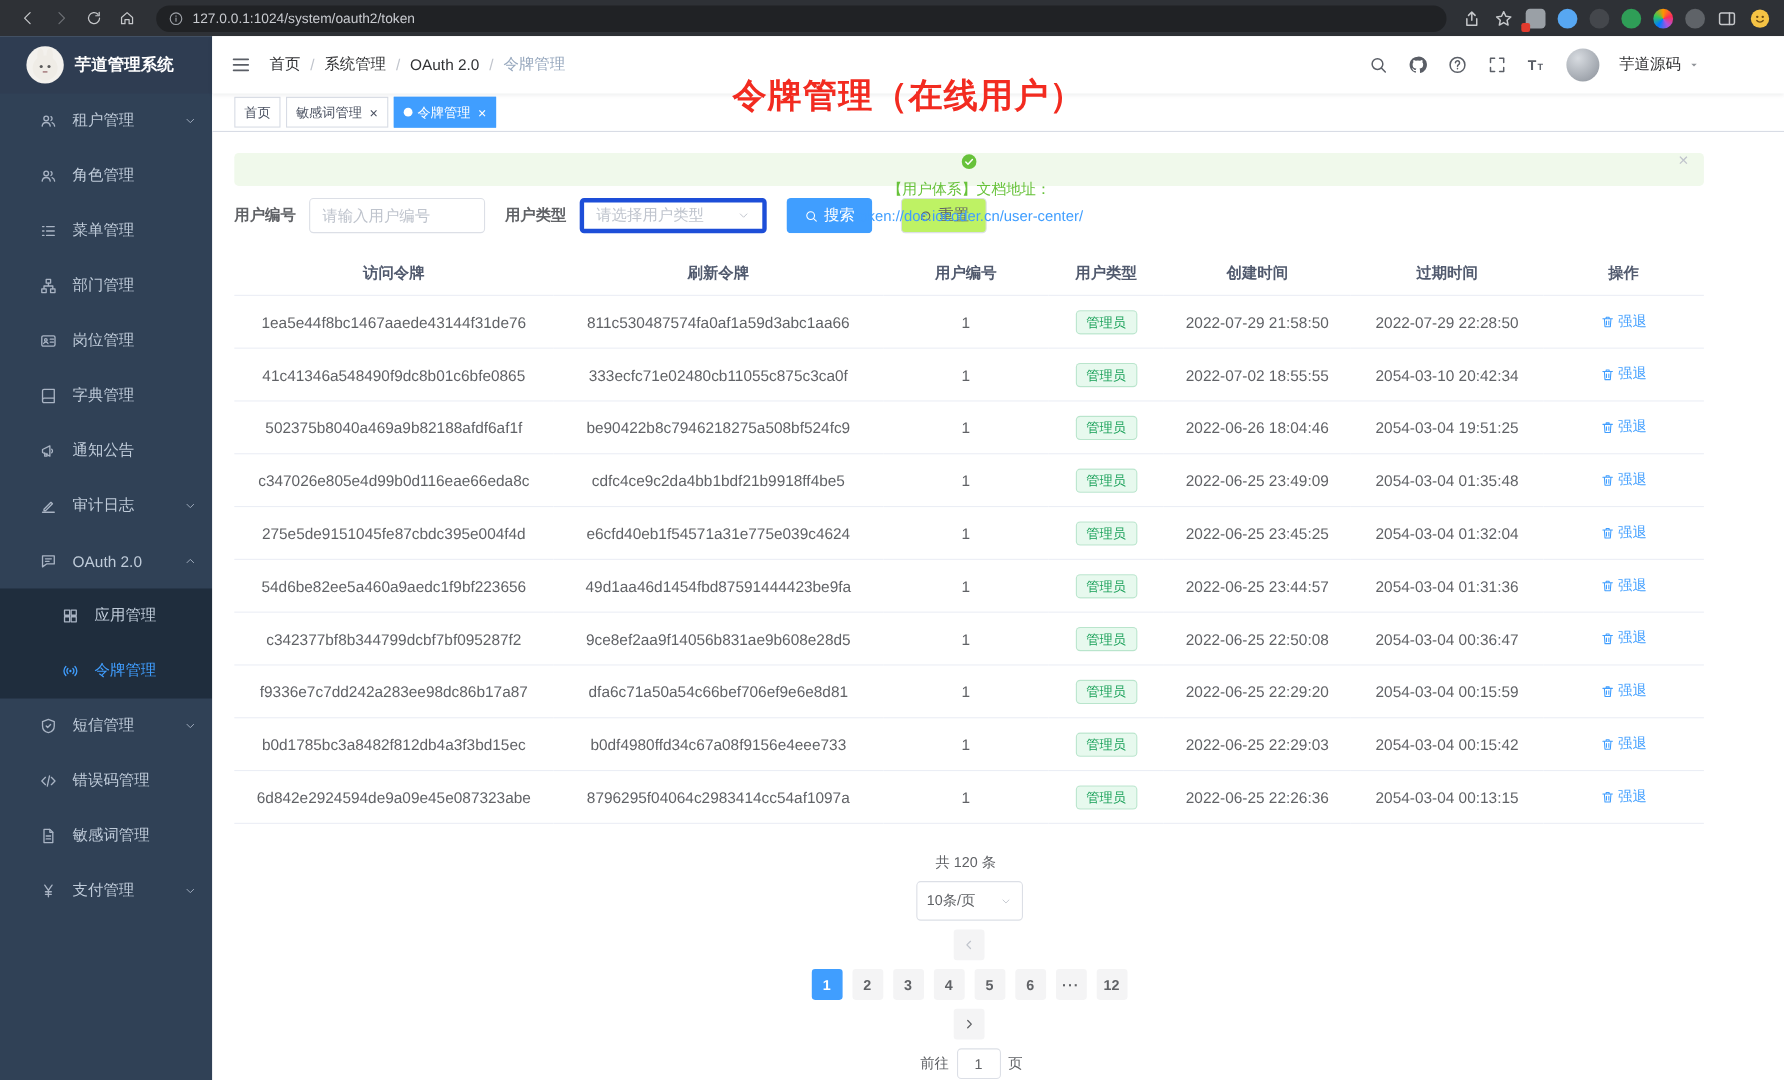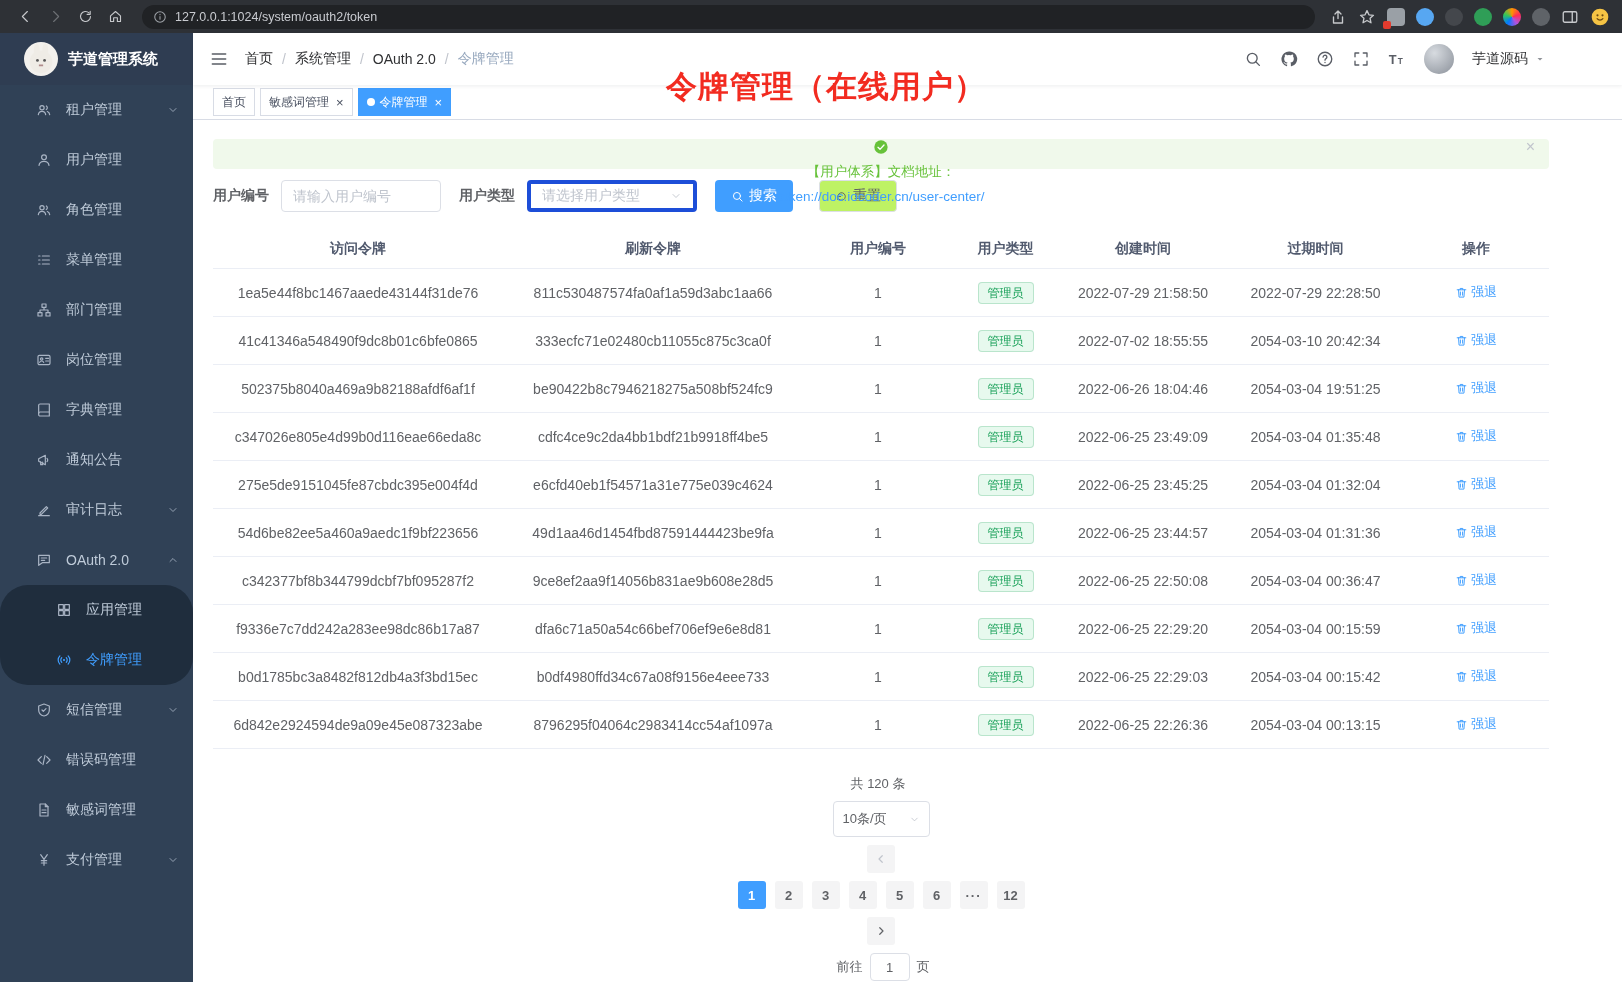--- a/index.html
+++ b/index.html
@@ -27,21 +27,21 @@
   
   .sidebar{width:193px;background:#304156;flex:0 0 193px;display:flex;flex-direction:column;overflow:hidden;}
   .logo{height:52px;display:flex;align-items:center;gap:10px;padding-left:24px;background:#2f3d52;flex:0 0 52px;}
   .logo-avatar{width:34px;height:34px;border-radius:50%;overflow:hidden;background:#f3f1ed;flex:0 0 34px;}
   .logo-avatar svg{width:100%;height:100%;display:block;}
   .logo-title{color:#fff;font-weight:bold;font-size:15px;white-space:nowrap;}
   .menu{flex:1;overflow:hidden;}
   .menu-item{height:50px;display:flex;align-items:center;padding:0 14px 0 36px;color:#bfcbd9;font-size:14px;cursor:pointer;white-space:nowrap;}
   .menu-item .mi-icon{width:16px;height:16px;margin-right:14px;color:#a9b4c4;flex:0 0 16px;}
   .menu-item .chev{width:12px;height:12px;margin-left:auto;color:#9fabbc;}
-  .submenu{background:#1f2d3d;border-radius:28px;}
+  .submenu{background:#1f2d3d;}
   .submenu .menu-item{padding-left:56px;}
   .menu-item.active{color:#409eff;}
   .menu-item.active .mi-icon{color:#409eff;}
 
   
   .main{flex:1;display:flex;flex-direction:column;background:#fff;min-width:0;}
   .navbar{height:52px;display:flex;align-items:center;padding:0 76px 0 16px;box-shadow:0 1px 4px rgba(0,21,41,.08);position:relative;z-index:2;background:#fff;flex:0 0 52px;}
   .hamburger{width:20px;height:20px;color:#5a5e66;margin-right:16px;cursor:pointer;}
   .breadcrumb{display:flex;align-items:center;font-size:14px;}
   .bc-item{color:#303133;cursor:pointer;}
@@ -205,29 +205,20 @@
                 <path d="M3.5 19c.4-3.4 2.8-5 5.5-5s5.1 1.6 5.5 5" fill="none" stroke="currentColor" stroke-width="1.8" stroke-linecap="round" stroke-linejoin="round"></path>
                 <path d="M15.5 6a3.2 3.2 0 0 1 0 5.4M17 14.3c2 .6 3.2 2.1 3.5 4.7" fill="none" stroke="currentColor" stroke-width="1.8" stroke-linecap="round" stroke-linejoin="round"></path>
               </svg>
             </span>
             <span>租户管理</span>
             <span class="icon chev">
               <svg viewBox="0 0 24 24">
                 <path d="M6 9l6 6 6-6" fill="none" stroke="currentColor" stroke-width="1.8" stroke-linecap="round" stroke-linejoin="round"></path>
               </svg>
             </span>
-          </div>
-          <div class="menu-item">
-            <span class="icon mi-icon">
-              <svg viewBox="0 0 24 24">
-                <circle cx="12" cy="8" r="3.6" fill="none" stroke="currentColor" stroke-width="1.8" stroke-linecap="round" stroke-linejoin="round"></circle>
-                <path d="M4.5 20c.6-4 3.6-6 7.5-6s6.9 2 7.5 6" fill="none" stroke="currentColor" stroke-width="1.8" stroke-linecap="round" stroke-linejoin="round"></path>
-              </svg>
-            </span>
-            <span>用户管理</span>
           </div>
           <div class="menu-item">
             <span class="icon mi-icon">
               <svg viewBox="0 0 24 24">
                 <circle cx="9" cy="8.5" r="3.2" fill="none" stroke="currentColor" stroke-width="1.8" stroke-linecap="round" stroke-linejoin="round"></circle>
                 <path d="M3.5 19c.4-3.4 2.8-5 5.5-5s5.1 1.6 5.5 5" fill="none" stroke="currentColor" stroke-width="1.8" stroke-linecap="round" stroke-linejoin="round"></path>
                 <path d="M15.5 6a3.2 3.2 0 0 1 0 5.4M17 14.3c2 .6 3.2 2.1 3.5 4.7" fill="none" stroke="currentColor" stroke-width="1.8" stroke-linecap="round" stroke-linejoin="round"></path>
               </svg>
             </span>
             <span>角色管理</span>

